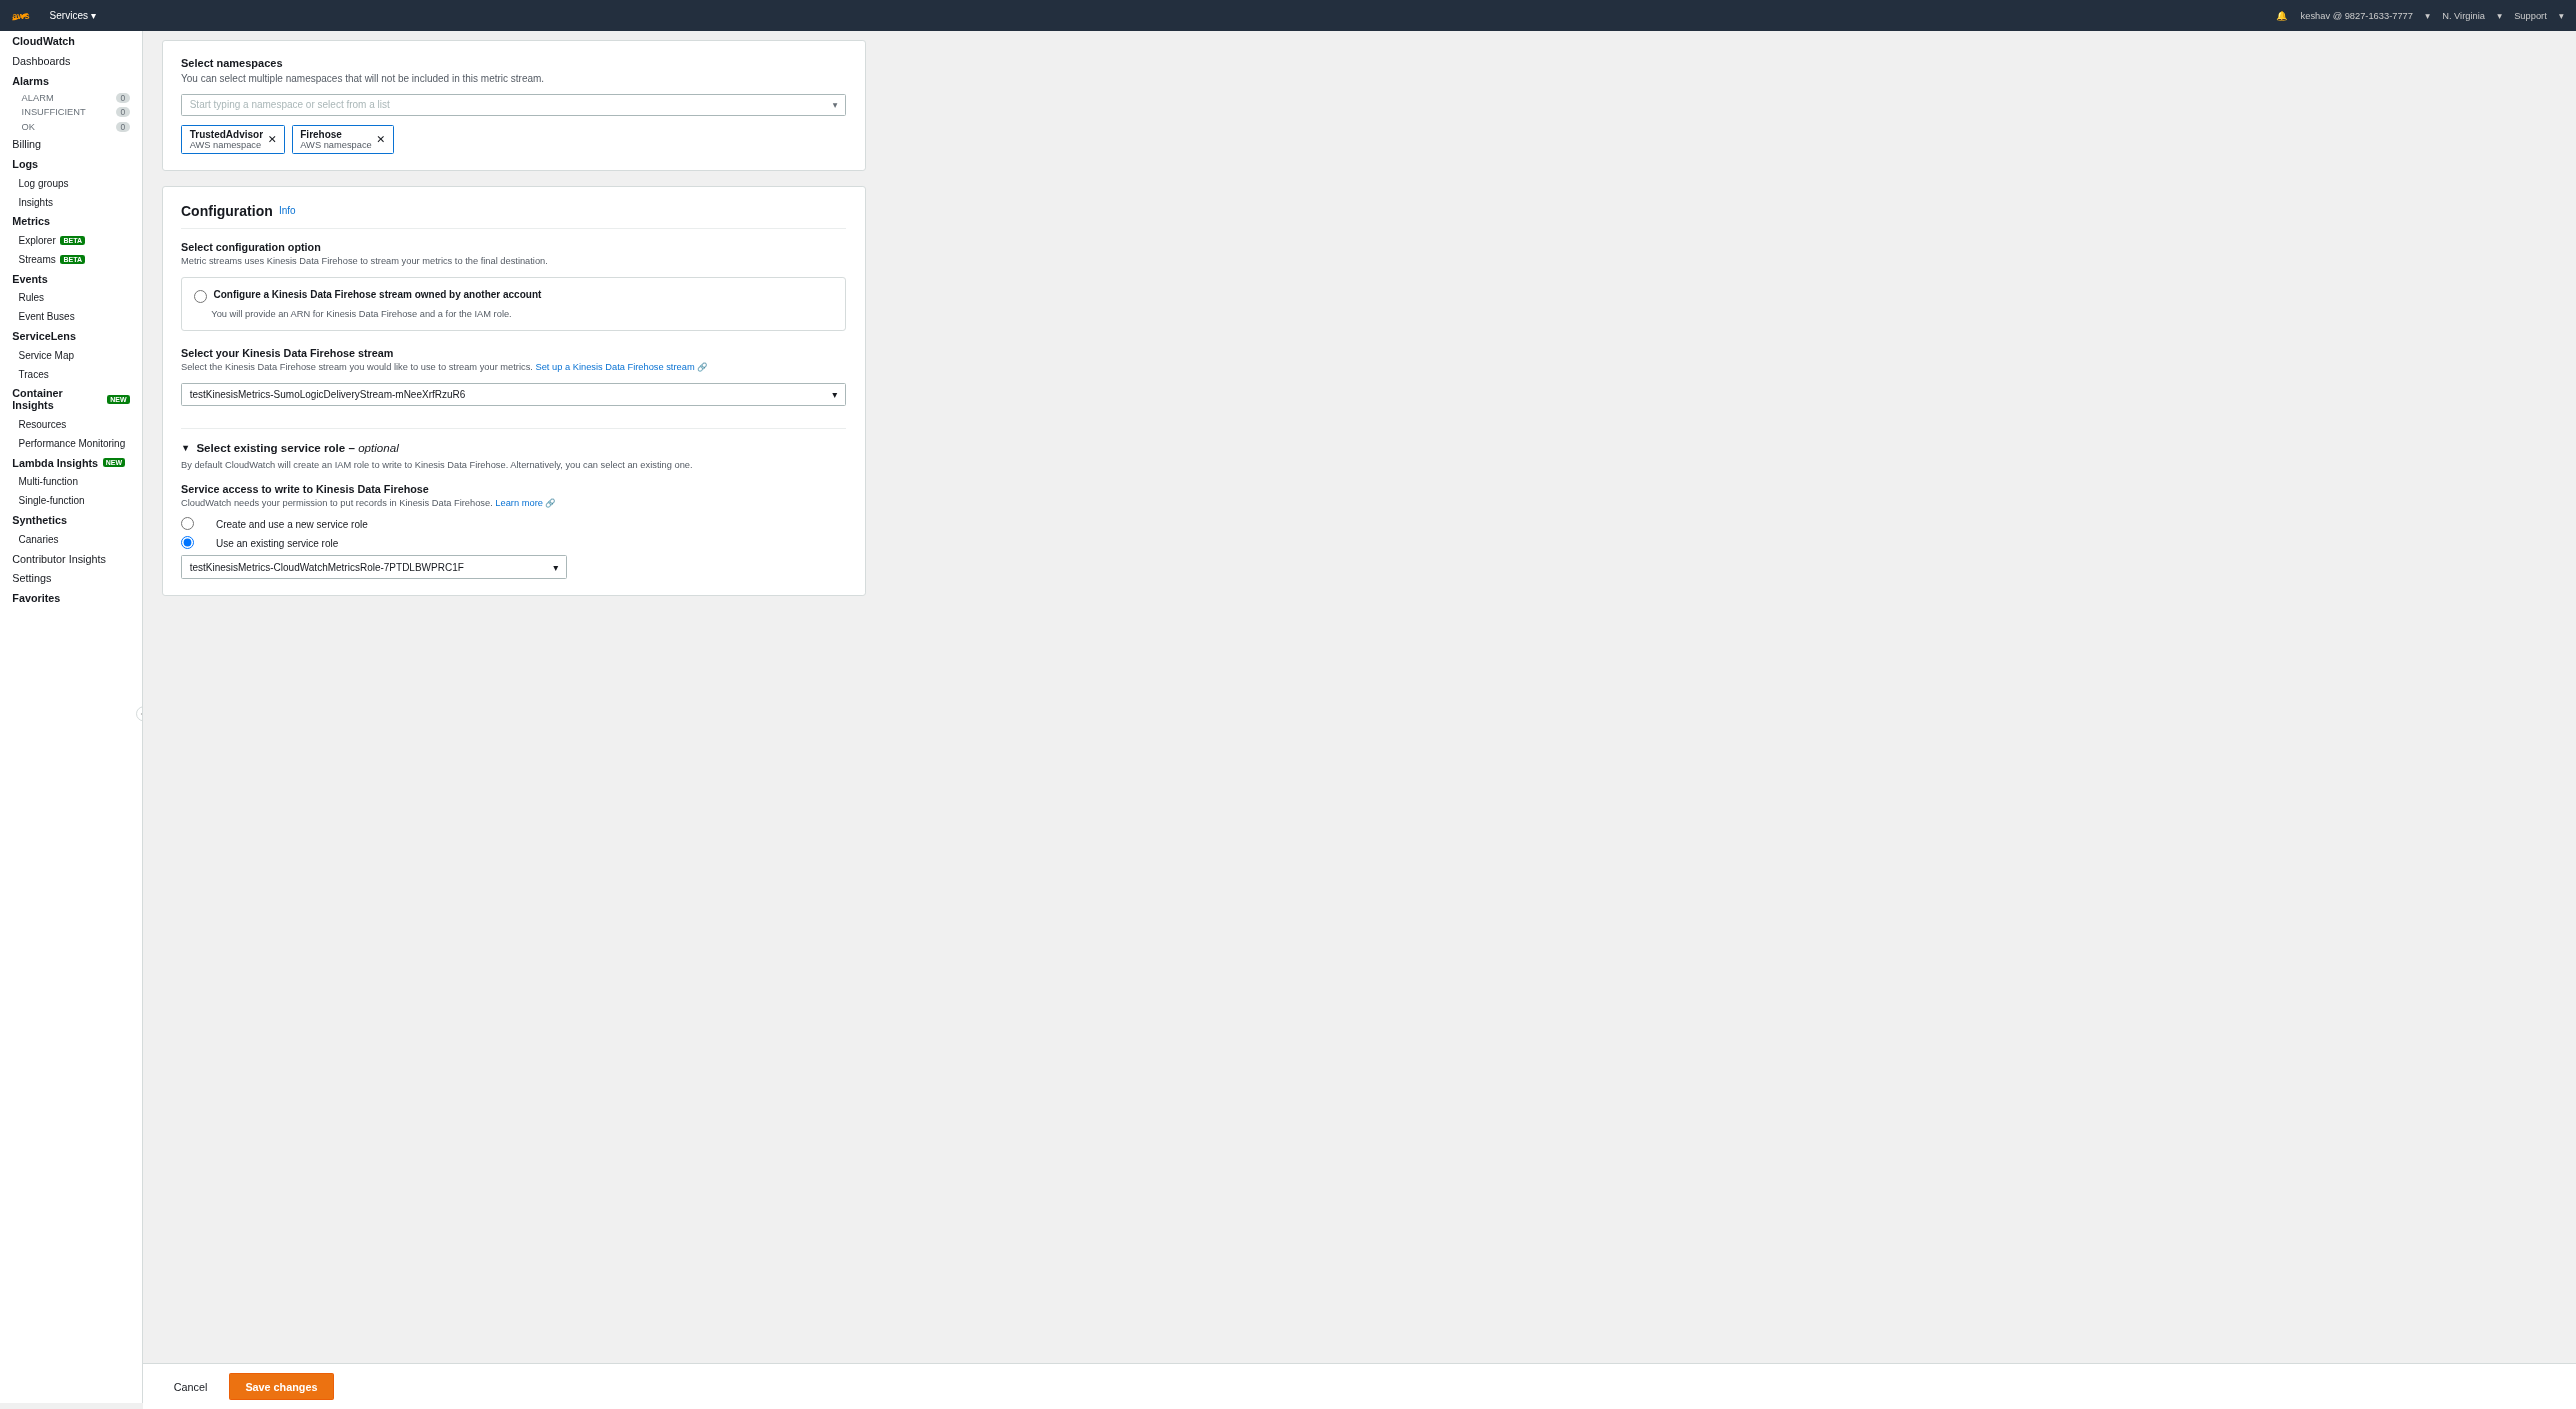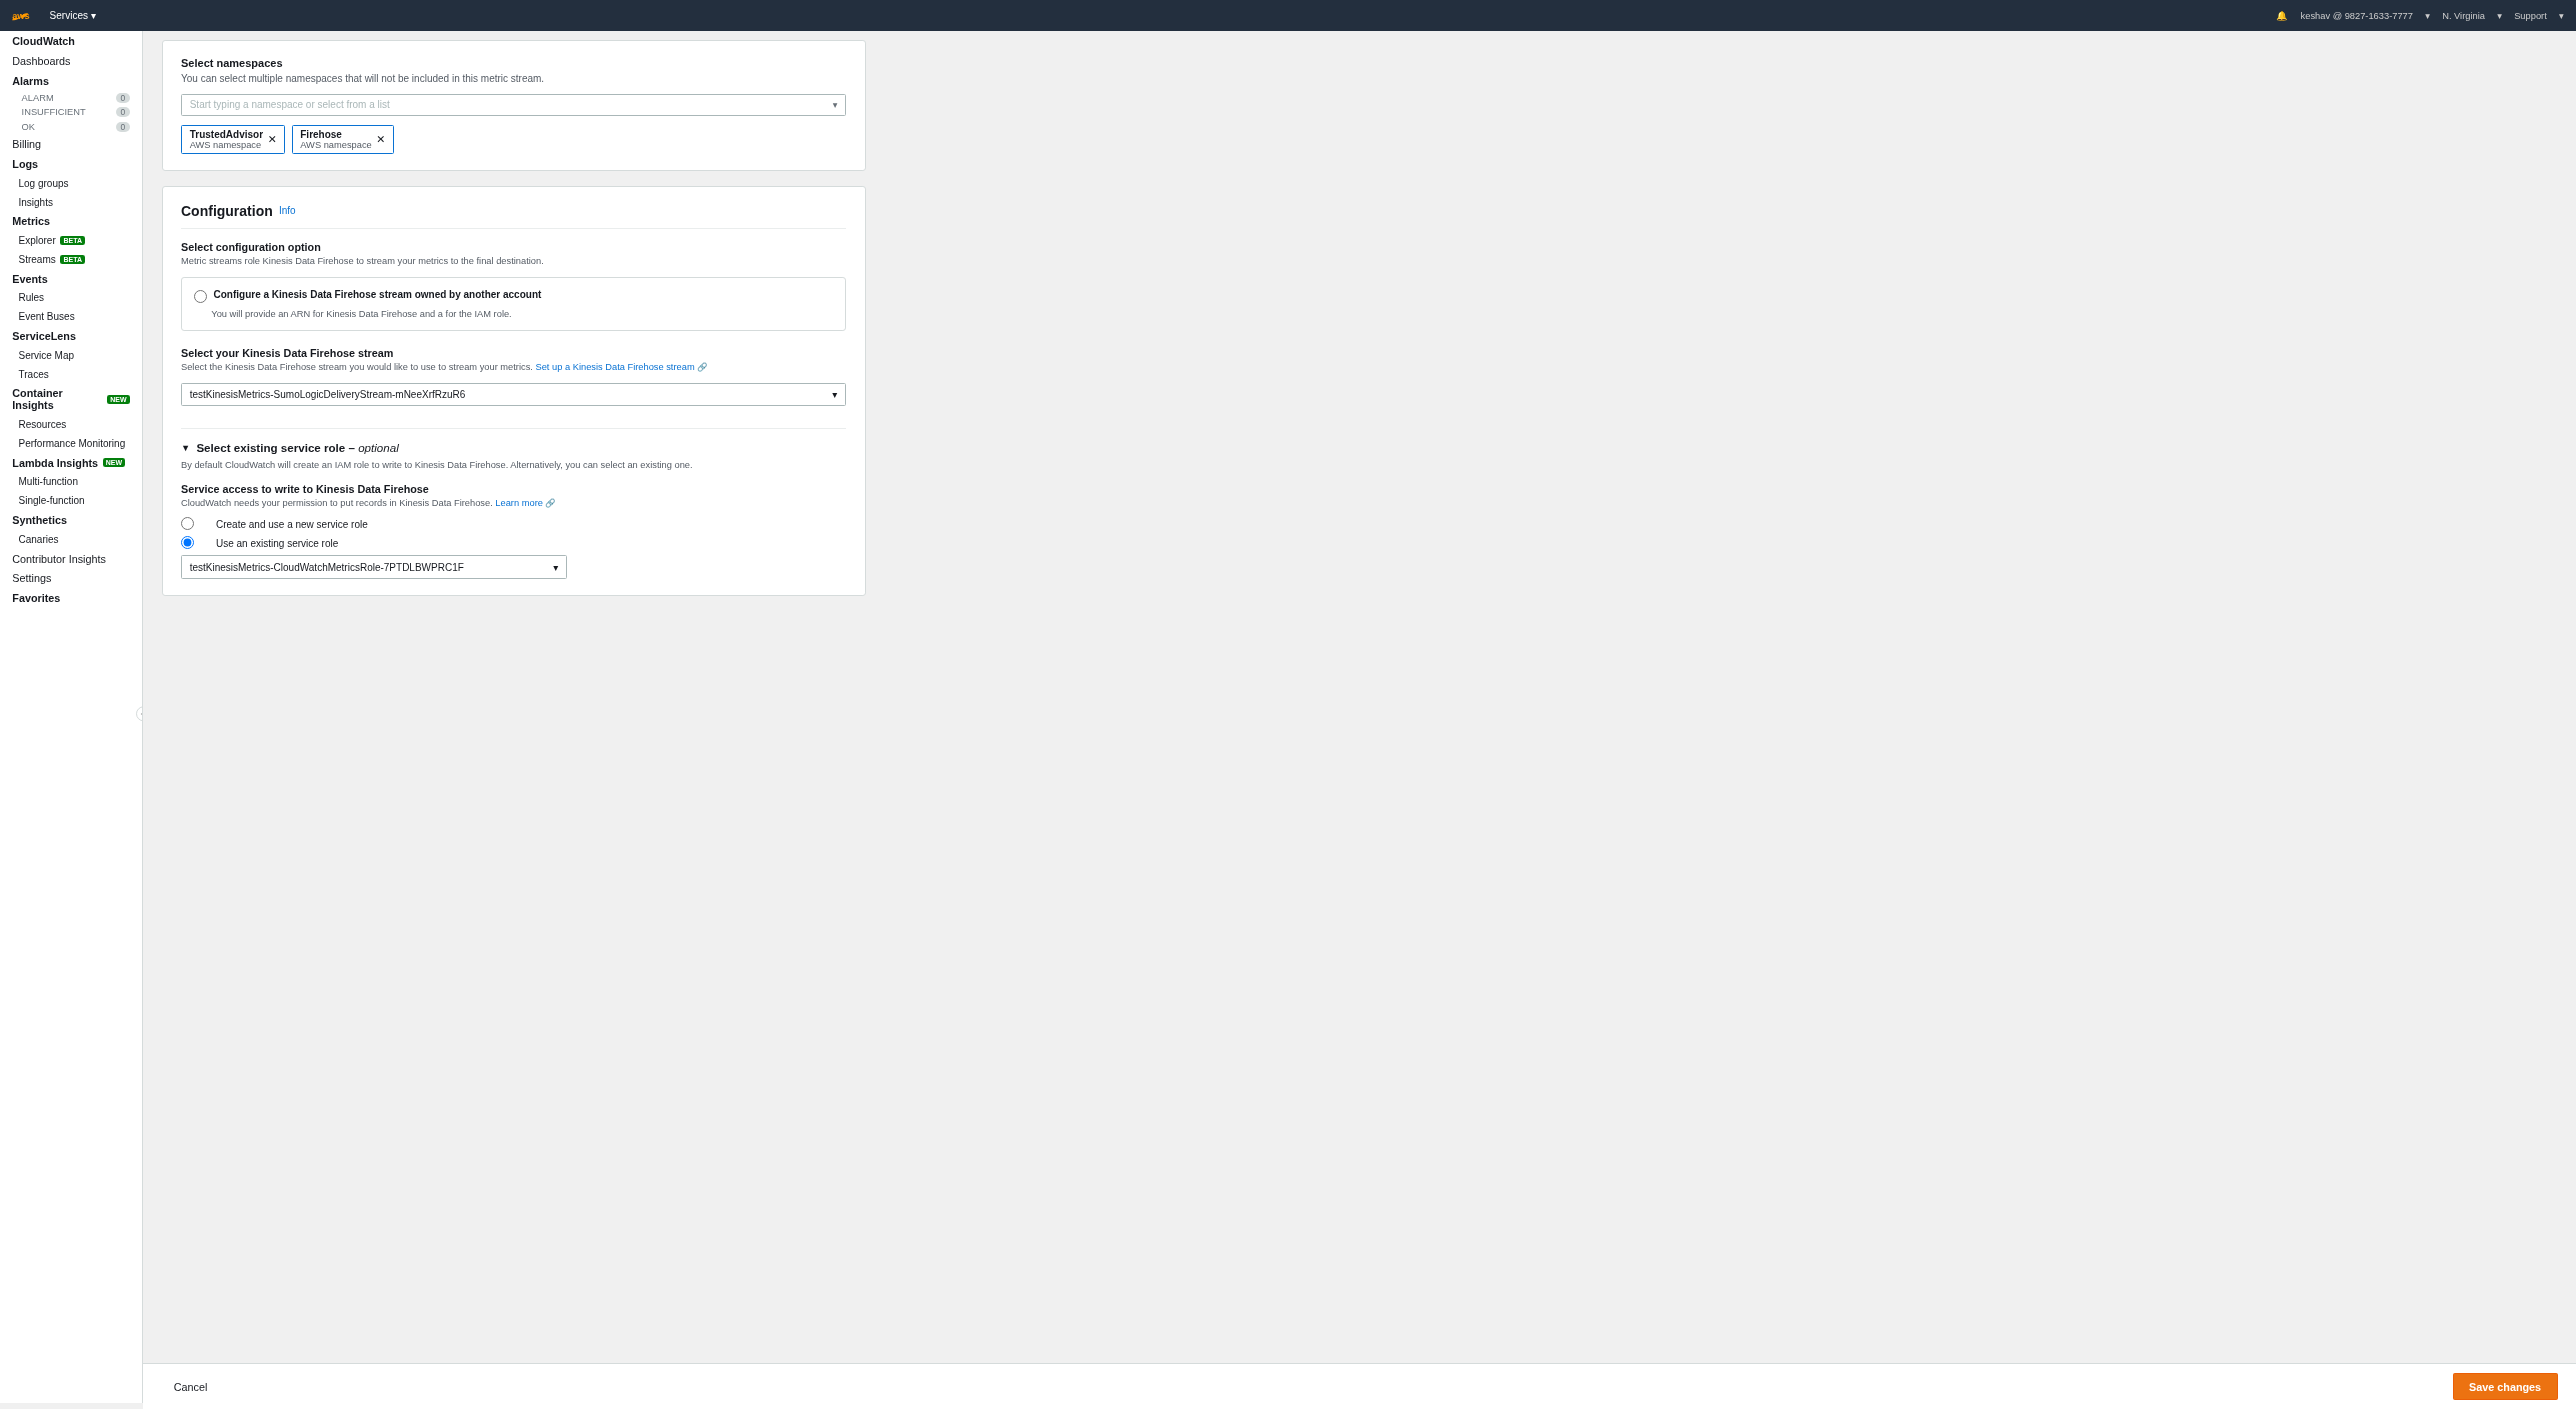--- a/index.html
+++ b/index.html
@@ -253,21 +253,21 @@
     .radio-row input[type="radio"] { cursor: pointer; }
 
     
     .footer-bar {
       position: fixed;
       bottom: 0; left: 143px; right: 0;
       background: #fff;
       border-top: 0.8px solid #d5dbdb;
       padding: 9.3px 18.5px;
       display: flex;
-      justify-content: space-between;
+      justify-content: flex-start;
       align-items: center;
       gap: 9.3px;
       z-index: 50;
     }
     .btn-cancel {
       background: none;
       border: none;
       font-size: 10.8px;
       color: #16191f;
       cursor: pointer;
@@ -447,21 +447,21 @@
       </div>
 
       <div class="card">
         <div class="config-header">
           <span class="config-title">Configuration</span>
           <span class="config-info">Info</span>
         </div>
 
         <div class="field-section">
           <div class="sub-section-title">Select configuration option</div>
-          <div class="sub-section-desc">Metric streams role Kinesis Data Firehose to stream your metrics to the final destination.</div>
+          <div class="sub-section-desc">Metric streams uses Kinesis Data Firehose to stream your metrics to the final destination.</div>
           <div class="radio-options">
             <div class="radio-option">
               <div class="radio-option-header">
                 <input type="radio" name="config-option" style="">
                 <span class="radio-option-label">Configure a Kinesis Data Firehose stream owned by another account</span>
               </div>
               <div class="radio-option-desc">You will provide an ARN for Kinesis Data Firehose and a for the IAM role.</div>
             </div>
           </div>
         </div>

